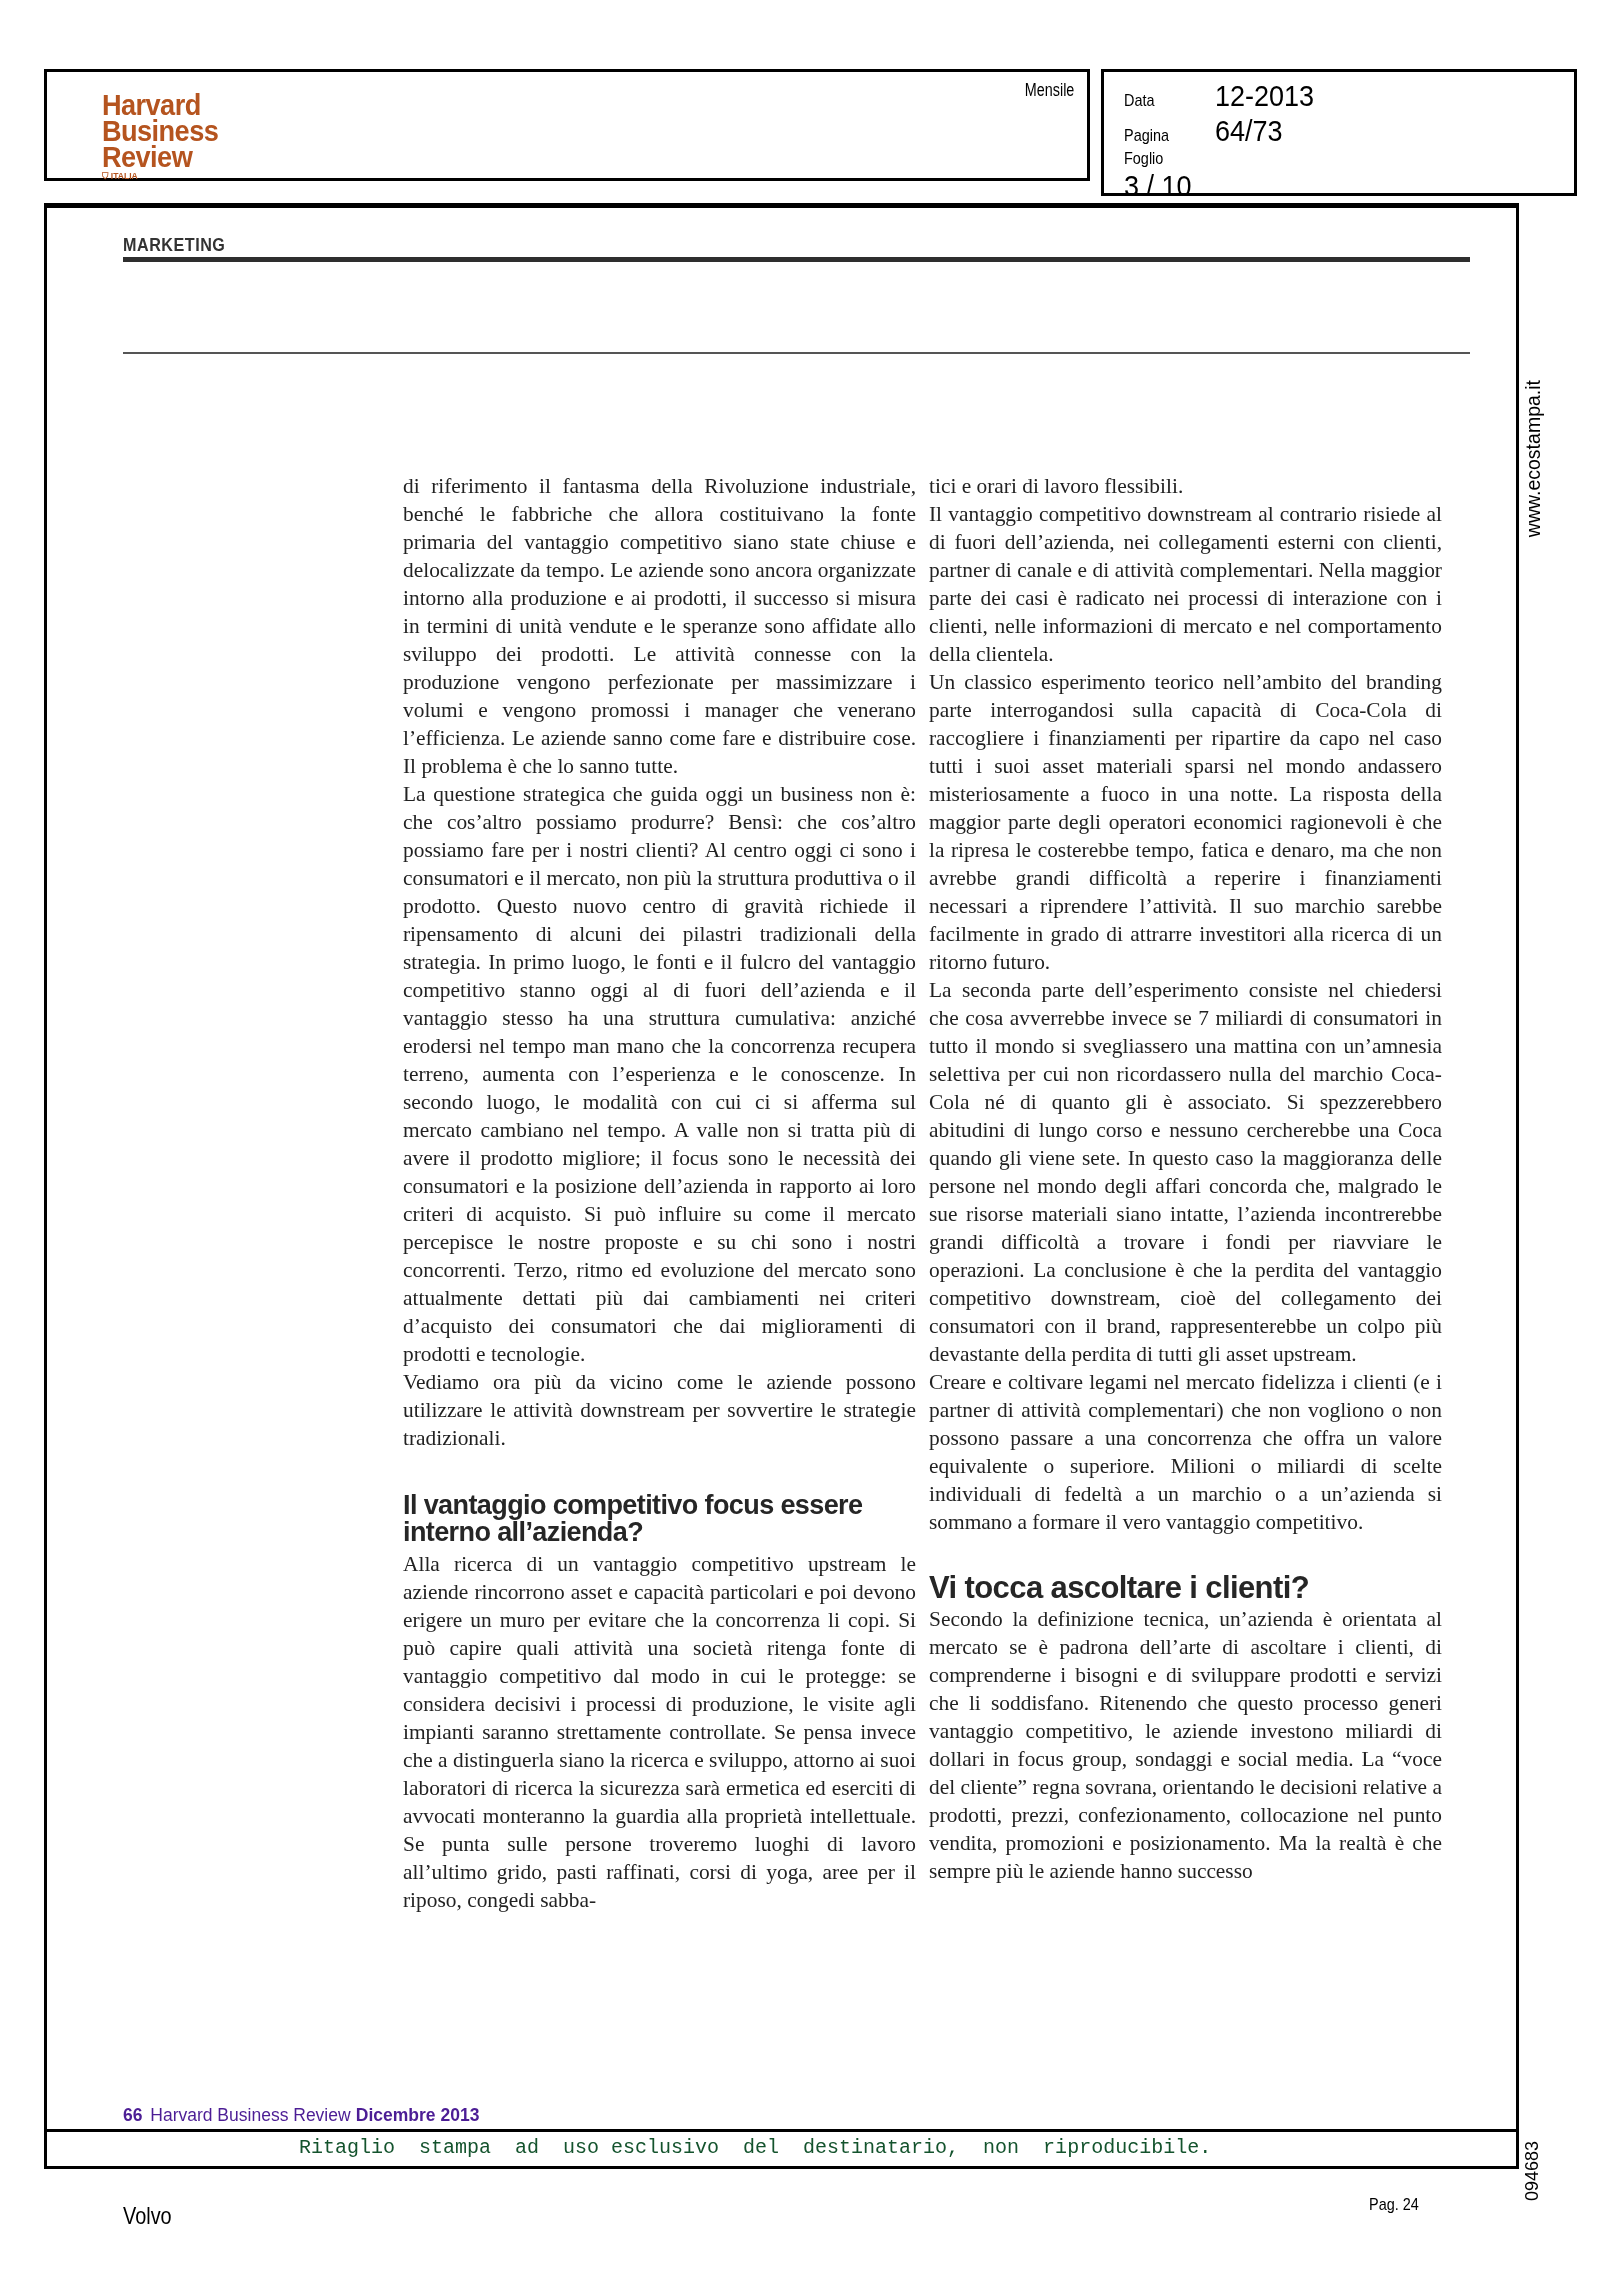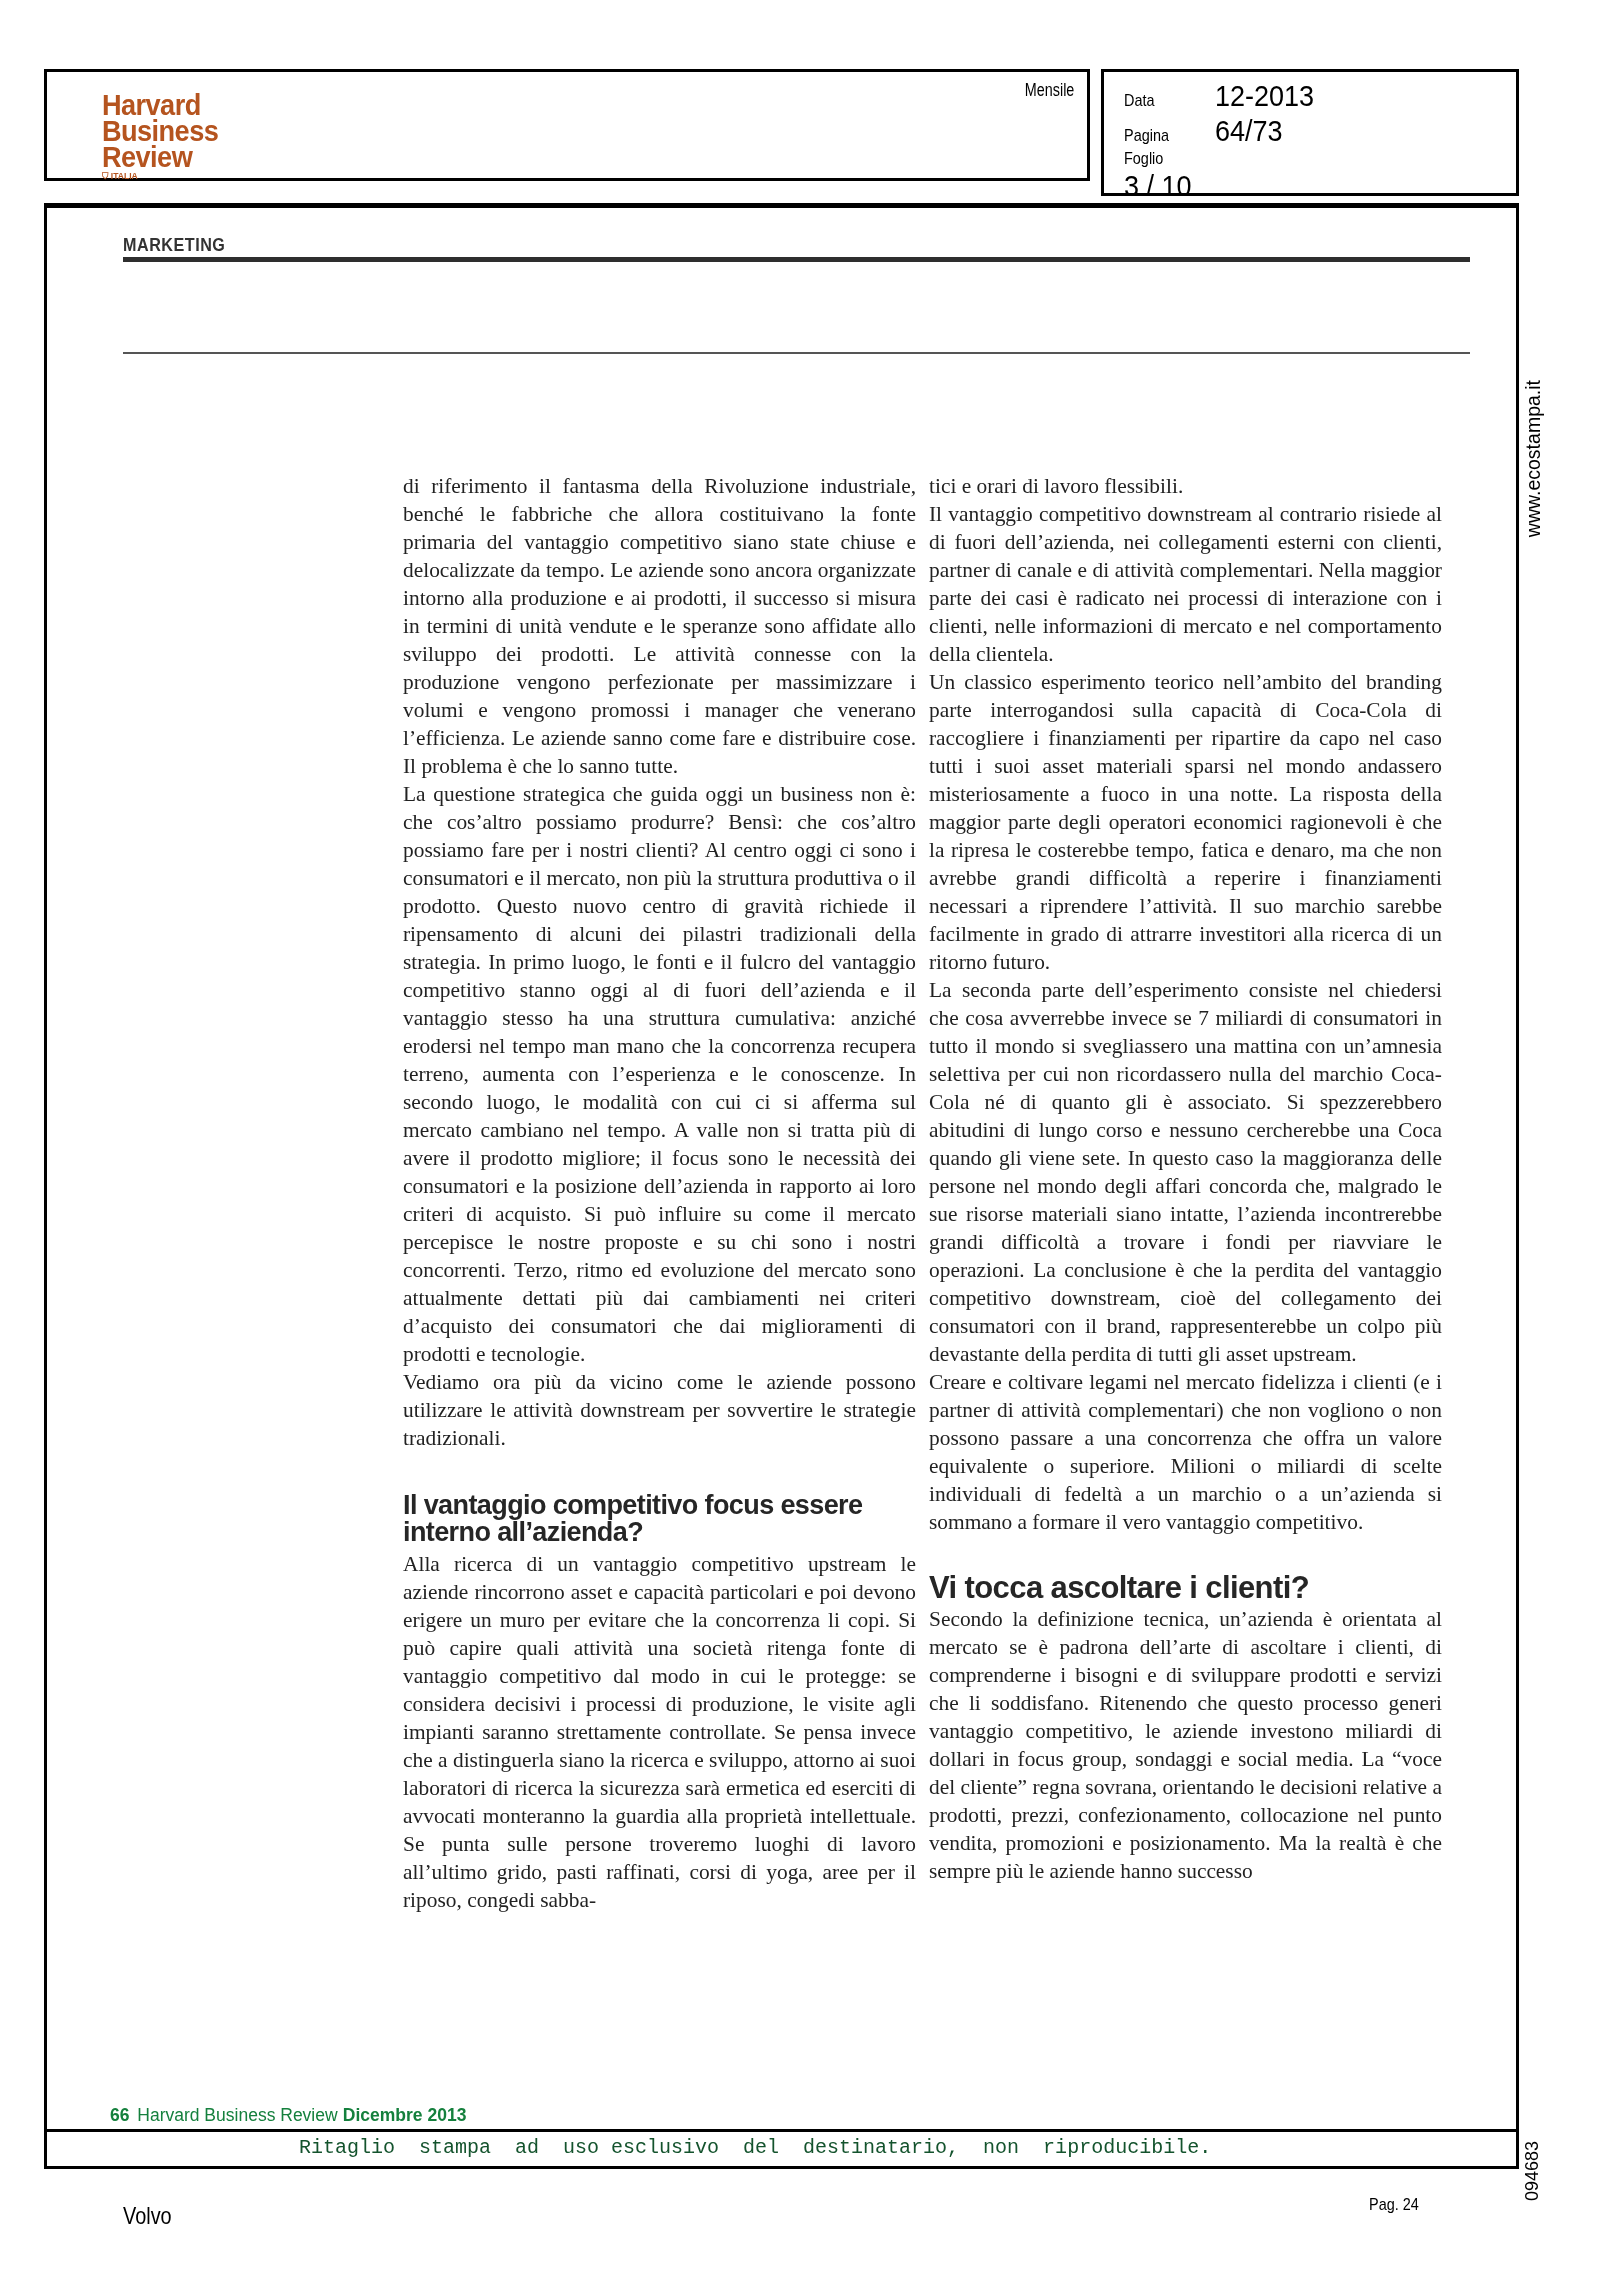--- a/index.html
+++ b/index.html
@@ -1,20 +1,20 @@
 <!DOCTYPE html>
 <html style="font-size:10.4px"><head>
 <meta charset="utf-8">
 <style>
   html, body { margin:0; padding:0; background:#ffffff; }
   body { width:1620px; height:2273px; position:relative; overflow:hidden; font-family:"Liberation Serif", serif; color:#1f1f1f; }
   .abs { position:absolute; }
   
   .hdr-left { left:44px; top:69px; width:1046px; height:112px; border:3.9px solid #000; box-sizing:border-box; }
-  .hdr-right { left:1101px; top:69px; width:418px; height:127px; border:3.9px solid #000; box-sizing:border-box; }
+  .hdr-right { left:1101px; top:69px; width:476px; height:127px; border:3.9px solid #000; box-sizing:border-box; }
   .logo { left:101px; top:91px; font-family:"Liberation Sans", sans-serif; font-weight:bold; color:#b5541f; font-size:28.6px; line-height:26px; letter-spacing:-0.6px; transform:scaleX(0.95); transform-origin:left top; }
   .logo .sub { font-size:9px; line-height:10.4px; letter-spacing:0; display:block; margin-top:1.3px; }
   .mensile { right:13px; top:7.8px; font-family:"Liberation Sans", sans-serif; font-size:17.5px; transform:scaleX(0.82); transform-origin:right top; color:#000; }
   .meta-row { position:absolute; left:19.5px; font-family:"Liberation Sans", sans-serif; color:#000; display:flex; align-items:baseline; }
   .meta-label { font-size:17px; width:91px; transform:scaleX(0.85); transform-origin:left; }
   .meta-val { font-size:30px; transform:scaleX(0.9); transform-origin:left; }
   
   .main-frame { left:44px; top:203px; width:1475px; height:1966px; border:3.9px solid #000; border-top-width:5.2px; box-sizing:border-box; }
   .watermark { left:1522px; top:221px; width:39px; height:169px; }
   .watermark span { position:absolute; left:0; top:0; white-space:nowrap; font-family:"Liberation Sans", sans-serif; font-size:19.5px; transform:rotate(-90deg) translateX(-100%); transform-origin:left top; color:#000; }
@@ -23,21 +23,21 @@
   .section-label { left:123px; top:234px; font-family:"Liberation Sans", sans-serif; font-weight:bold; font-size:19px; color:#333; transform:scaleX(0.85); transform-origin:left; letter-spacing:0.6px; }
   .rule-thick { left:123px; top:257px; width:1347px; height:5.2px; background:#2e2e2e; }
   .rule-thin { left:123px; top:352px; width:1347px; height:1.9px; background:#555; }
   .column { position:absolute; top:472px; width:513px; font-size:21.4px; line-height:28px; color:#222; }
   .column p { margin:0; text-align:justify; text-align-last:left; }
   .col-left { left:403px; }
   .col-right { left:929px; }
   .column h2 { font-family:"Liberation Sans", sans-serif; font-weight:bold; color:#262626; margin:0; letter-spacing:-0.6px; }
   .h-left { font-size:27px; line-height:27px; margin-top:40px !important; margin-bottom:3.9px !important; }
   .h-right { font-size:31px; line-height:28.6px; margin-top:38px !important; margin-bottom:2.6px !important; }
-  .footer-line { left:110px; top:2105px; font-family:"Liberation Sans", sans-serif; font-size:17.5px; color:#15803d; white-space:nowrap; }
+  .footer-line { left:123px; top:2105px; font-family:"Liberation Sans", sans-serif; font-size:17.5px; color:#4c1d95; white-space:nowrap; }
   .footer-line .num { font-weight:bold; margin-right:7.8px; }
   .footer-line .date { font-weight:bold; margin-left:5.2px; }
   .strip-rule { left:44px; top:2129px; width:1475px; height:2.6px; background:#000; }
   .disclaimer { left:299px; top:2136px; font-family:"Liberation Mono", monospace; font-size:20px; color:#14532d; white-space:pre; }
   .bottom-left { left:123px; top:2203px; font-family:"Liberation Sans", sans-serif; font-size:23.4px; transform:scaleX(0.85); transform-origin:left; color:#000; }
   .bottom-right { left:1369px; top:2195px; font-family:"Liberation Sans", sans-serif; font-size:17px; transform:scaleX(0.85); transform-origin:left; color:#000; }
 </style>
 </head>
 <body>
 

